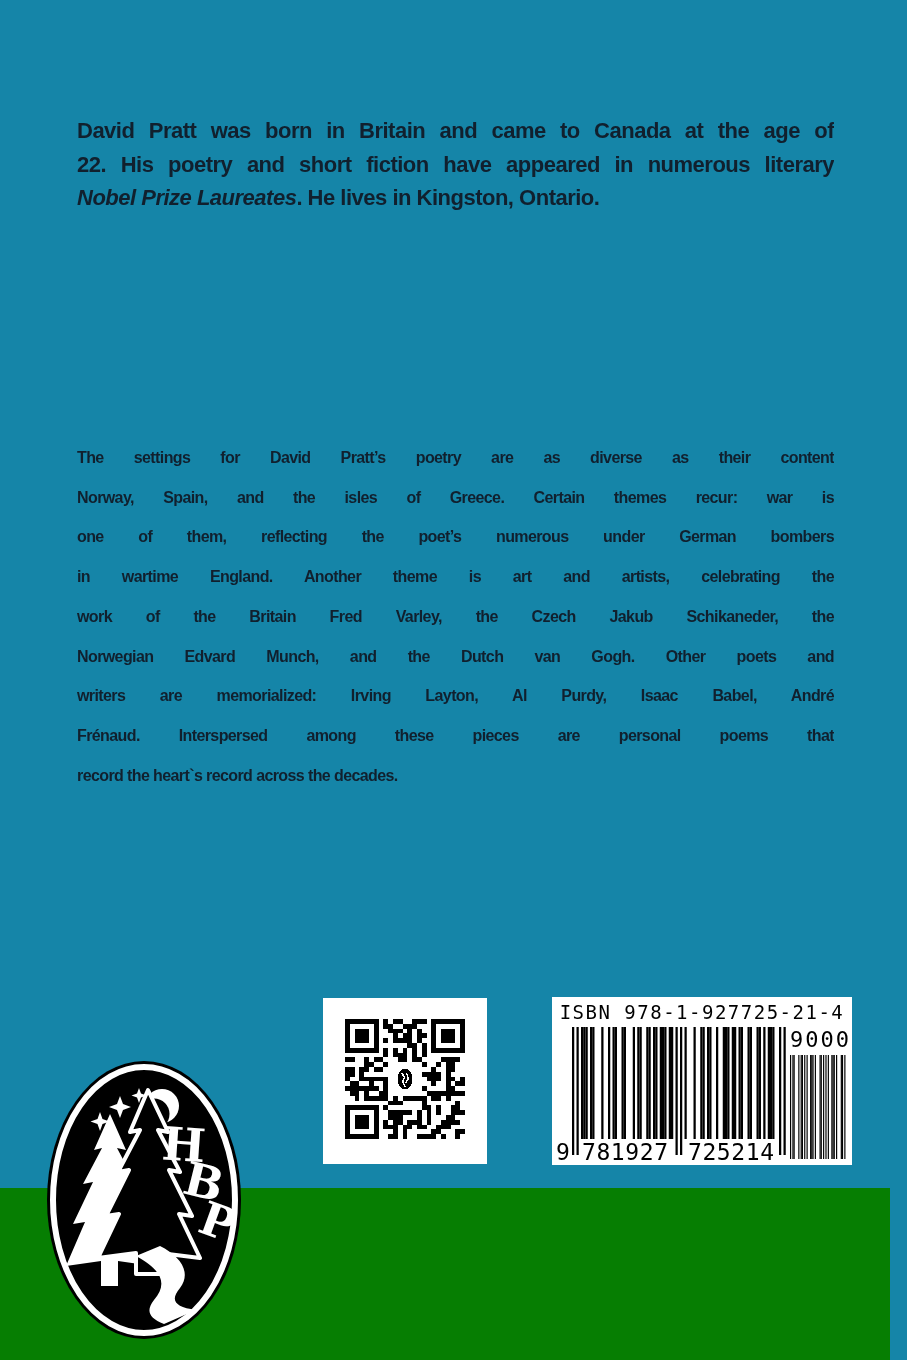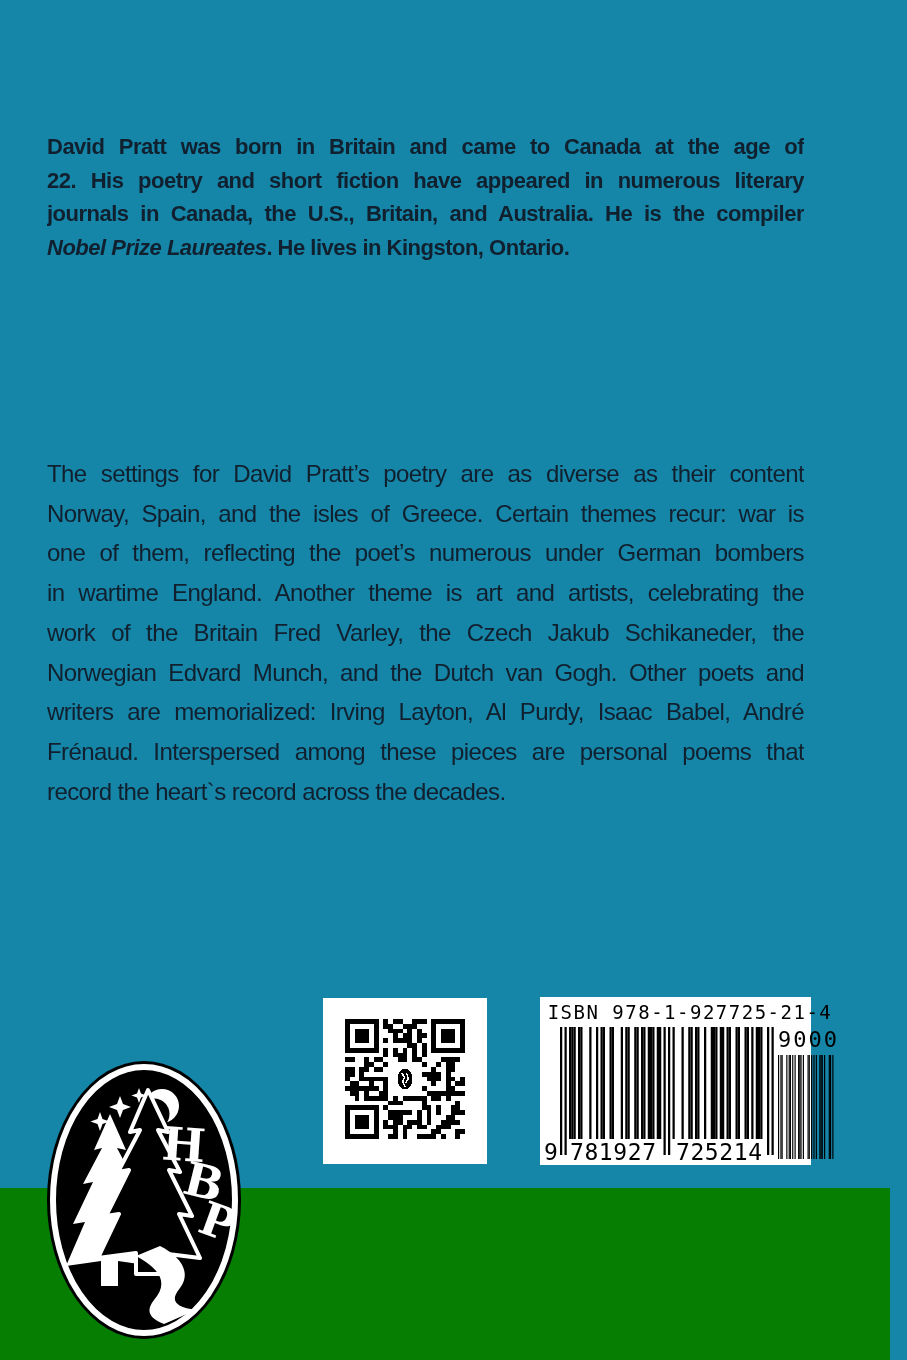--- a/index.html
+++ b/index.html
@@ -1,47 +1,46 @@
 <!DOCTYPE html>
 <html><head>
 <meta charset="utf-8">
 <style>
   html,body{margin:0;padding:0;}
   body{width:907px;height:1360px;overflow:hidden;position:relative;
        font-family:"Liberation Sans",sans-serif;}
   .page{position:absolute;inset:0;width:907px;height:1360px;background:#1585a8;}
 
   
-  .para{position:absolute;left:47px;width:757px;color:#11202e;overflow:hidden;margin-top:16px;}
+  .para{position:absolute;left:77px;width:757px;color:#11202e;overflow:hidden;}
   .para .jline{text-align-last:justify;white-space:nowrap;}
   .para .jline.last{text-align-last:left;}
   .bio{top:114px;font-size:22px;line-height:33.5px;letter-spacing:-0.5px;font-weight:600;}
-  .desc{top:438px;font-size:24px;line-height:39.7px;letter-spacing:-0.6px;font-weight:400;}
+  .desc{top:438px;font-size:16px;line-height:39.7px;letter-spacing:-0.6px;font-weight:700;}
 
   .card{position:absolute;background:#ffffff;}
   .qr-card{left:323px;top:998px;width:164px;height:166px;}
   .qr-card svg{position:absolute;left:22px;top:21px;}
-  .bc-card{left:540px;top:997px;width:271px;height:168px;}
+  .bc-card{left:552px;top:997px;width:300px;height:168px;}
 
   .band{position:absolute;left:0;top:1188px;width:890px;height:172px;background:#067e02;color:#000;}
 
   .logo{position:absolute;left:46px;top:1060px;width:196px;height:280px;}
 
   .bc-label{font-family:"DejaVu Sans Mono",monospace;}
   svg{display:block;}
 </style>
 </head>
 <body>
 
 <div class="page">
 
   <div class="para bio">
       <div class="jline"><span style="font-weight: 800;">David Pratt</span><span> was born in Britain and came to Canada at the age of</span></div>
       <div class="jline"><span>22. His poetry and short fiction have appeared in numerous literary</span></div>
-      <div class="jline"><span>journals in Canada, the U.S., Britain, and Australia. He is the compiler</span></div>
       <div class="jline last"><span style="font-style: italic;">Nobel Prize Laureates</span><span>. He lives in Kingston, Ontario.</span></div>
     </div>
 
   <div class="para desc">
       <div class="jline"><span>The settings for David Pratt’s poetry are as diverse as their content</span></div>
       <div class="jline"><span>Norway, Spain, and the isles of Greece. Certain themes recur: war is</span></div>
       <div class="jline"><span>one of them, reflecting the poet’s numerous under German bombers</span></div>
       <div class="jline"><span>in wartime England. Another theme is art and artists, celebrating the</span></div>
       <div class="jline"><span>work of the Britain Fred Varley, the Czech Jakub Schikaneder, the</span></div>
       <div class="jline"><span>Norwegian Edvard Munch, and the Dutch van Gogh. Other poets and</span></div>

